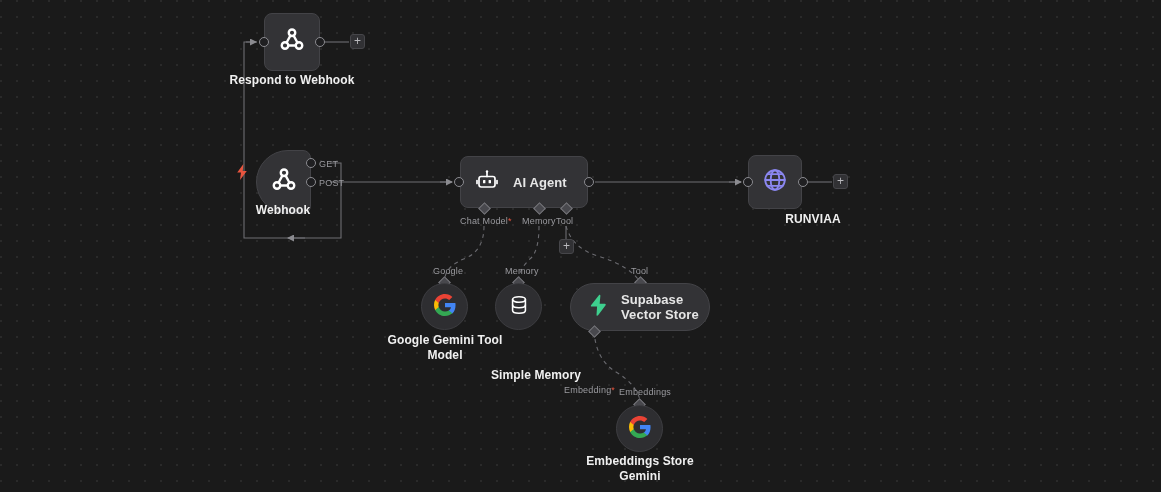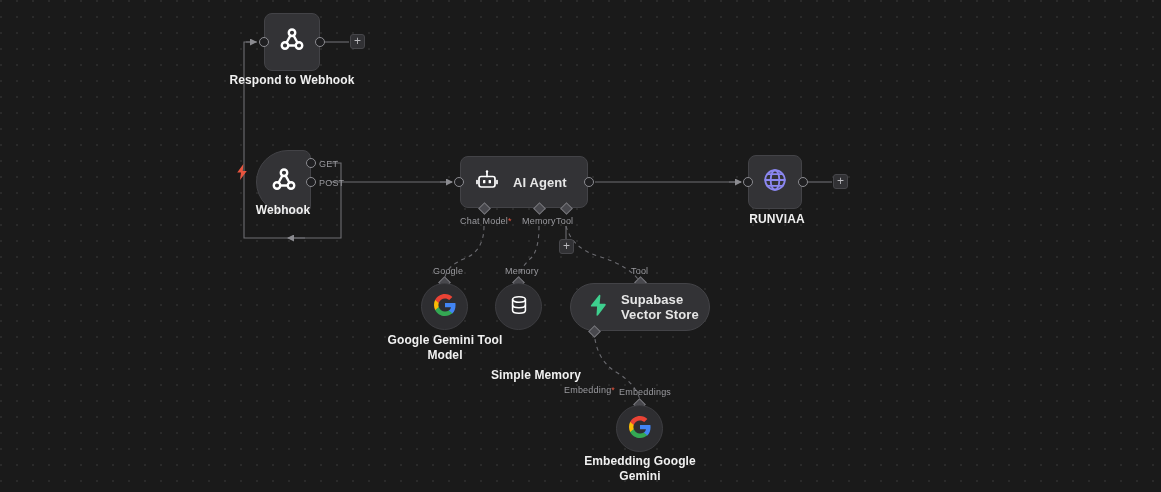--- a/index.html
+++ b/index.html
@@ -268,21 +268,21 @@
         <circle cx="12" cy="12" r="9"></circle>
         <ellipse cx="12" cy="12" rx="4" ry="9"></ellipse>
         <path d="M3 12 L21 12"></path>
         <path d="M5 6.6 L19 6.6"></path>
         <path d="M5 17.4 L19 17.4"></path>
       </svg>
     </span>
   </div>
   <div class="port" style="left:743px; top:177px;"></div>
   <div class="port" style="left:798px; top:177px;"></div>
-  <div class="caption" style="left:717px; top:212px; width:120px;">RUNVIAA</div>
+  <div class="caption" style="left:753px; top:212px; width:120px;">RUNVIAA</div>
   <div class="plus" style="left:833px; top:174px;">+</div>
 
   <div class="sub-label" style="left:433px; top:266px;">Google</div>
   <div class="diamond" style="left:440px; top:278px;"></div>
   <div class="node circle" style="left:421px; top:283px; width:47px; height:47px;">
     <span class="icon">
       <svg width="24" height="24" viewBox="0 0 48 48">
         <path fill="#4285F4" d="M45.1 24.5c0-1.6-.1-3.2-.4-4.7H24v8.9h11.9c-.5 2.8-2.1 5.1-4.4 6.7v5.6h7.1c4.2-3.8 6.5-9.5 6.5-16.5z"></path>
         <path fill="#34A853" d="M24 46c5.9 0 10.9-2 14.6-5.3l-7.1-5.6c-2 1.3-4.5 2.1-7.5 2.1-5.8 0-10.7-3.9-12.5-9.1H4.2v5.8C7.9 41.3 15.4 46 24 46z"></path>
         <path fill="#FBBC05" d="M11.5 28.1c-.5-1.3-.7-2.7-.7-4.1s.3-2.8.7-4.1v-5.8H4.2C2.8 17 2 20.4 2 24s.8 7 2.2 9.9l7.3-5.8z"></path>
@@ -325,15 +325,15 @@
   <div class="node circle" style="left:616px; top:405px; width:47px; height:47px;">
     <span class="icon">
       <svg width="24" height="24" viewBox="0 0 48 48">
         <path fill="#4285F4" d="M45.1 24.5c0-1.6-.1-3.2-.4-4.7H24v8.9h11.9c-.5 2.8-2.1 5.1-4.4 6.7v5.6h7.1c4.2-3.8 6.5-9.5 6.5-16.5z"></path>
         <path fill="#34A853" d="M24 46c5.9 0 10.9-2 14.6-5.3l-7.1-5.6c-2 1.3-4.5 2.1-7.5 2.1-5.8 0-10.7-3.9-12.5-9.1H4.2v5.8C7.9 41.3 15.4 46 24 46z"></path>
         <path fill="#FBBC05" d="M11.5 28.1c-.5-1.3-.7-2.7-.7-4.1s.3-2.8.7-4.1v-5.8H4.2C2.8 17 2 20.4 2 24s.8 7 2.2 9.9l7.3-5.8z"></path>
         <path fill="#EA4335" d="M24 10.8c3.3 0 6.2 1.1 8.5 3.3l6.3-6.3C35 4.2 30 2 24 2 15.4 2 7.9 6.7 4.2 14.1l7.3 5.8c1.8-5.2 6.7-9.1 12.5-9.1z"></path>
       </svg>
     </span>
   </div>
-  <div class="caption wrap" style="left:580px; top:454px; width:120px;">Embedding Google Gemini</div>
+  <div class="caption wrap" style="left:580px; top:454px; width:120px;">Embeddings Store Gemini</div>
 
 </div>
 
 </body></html>

